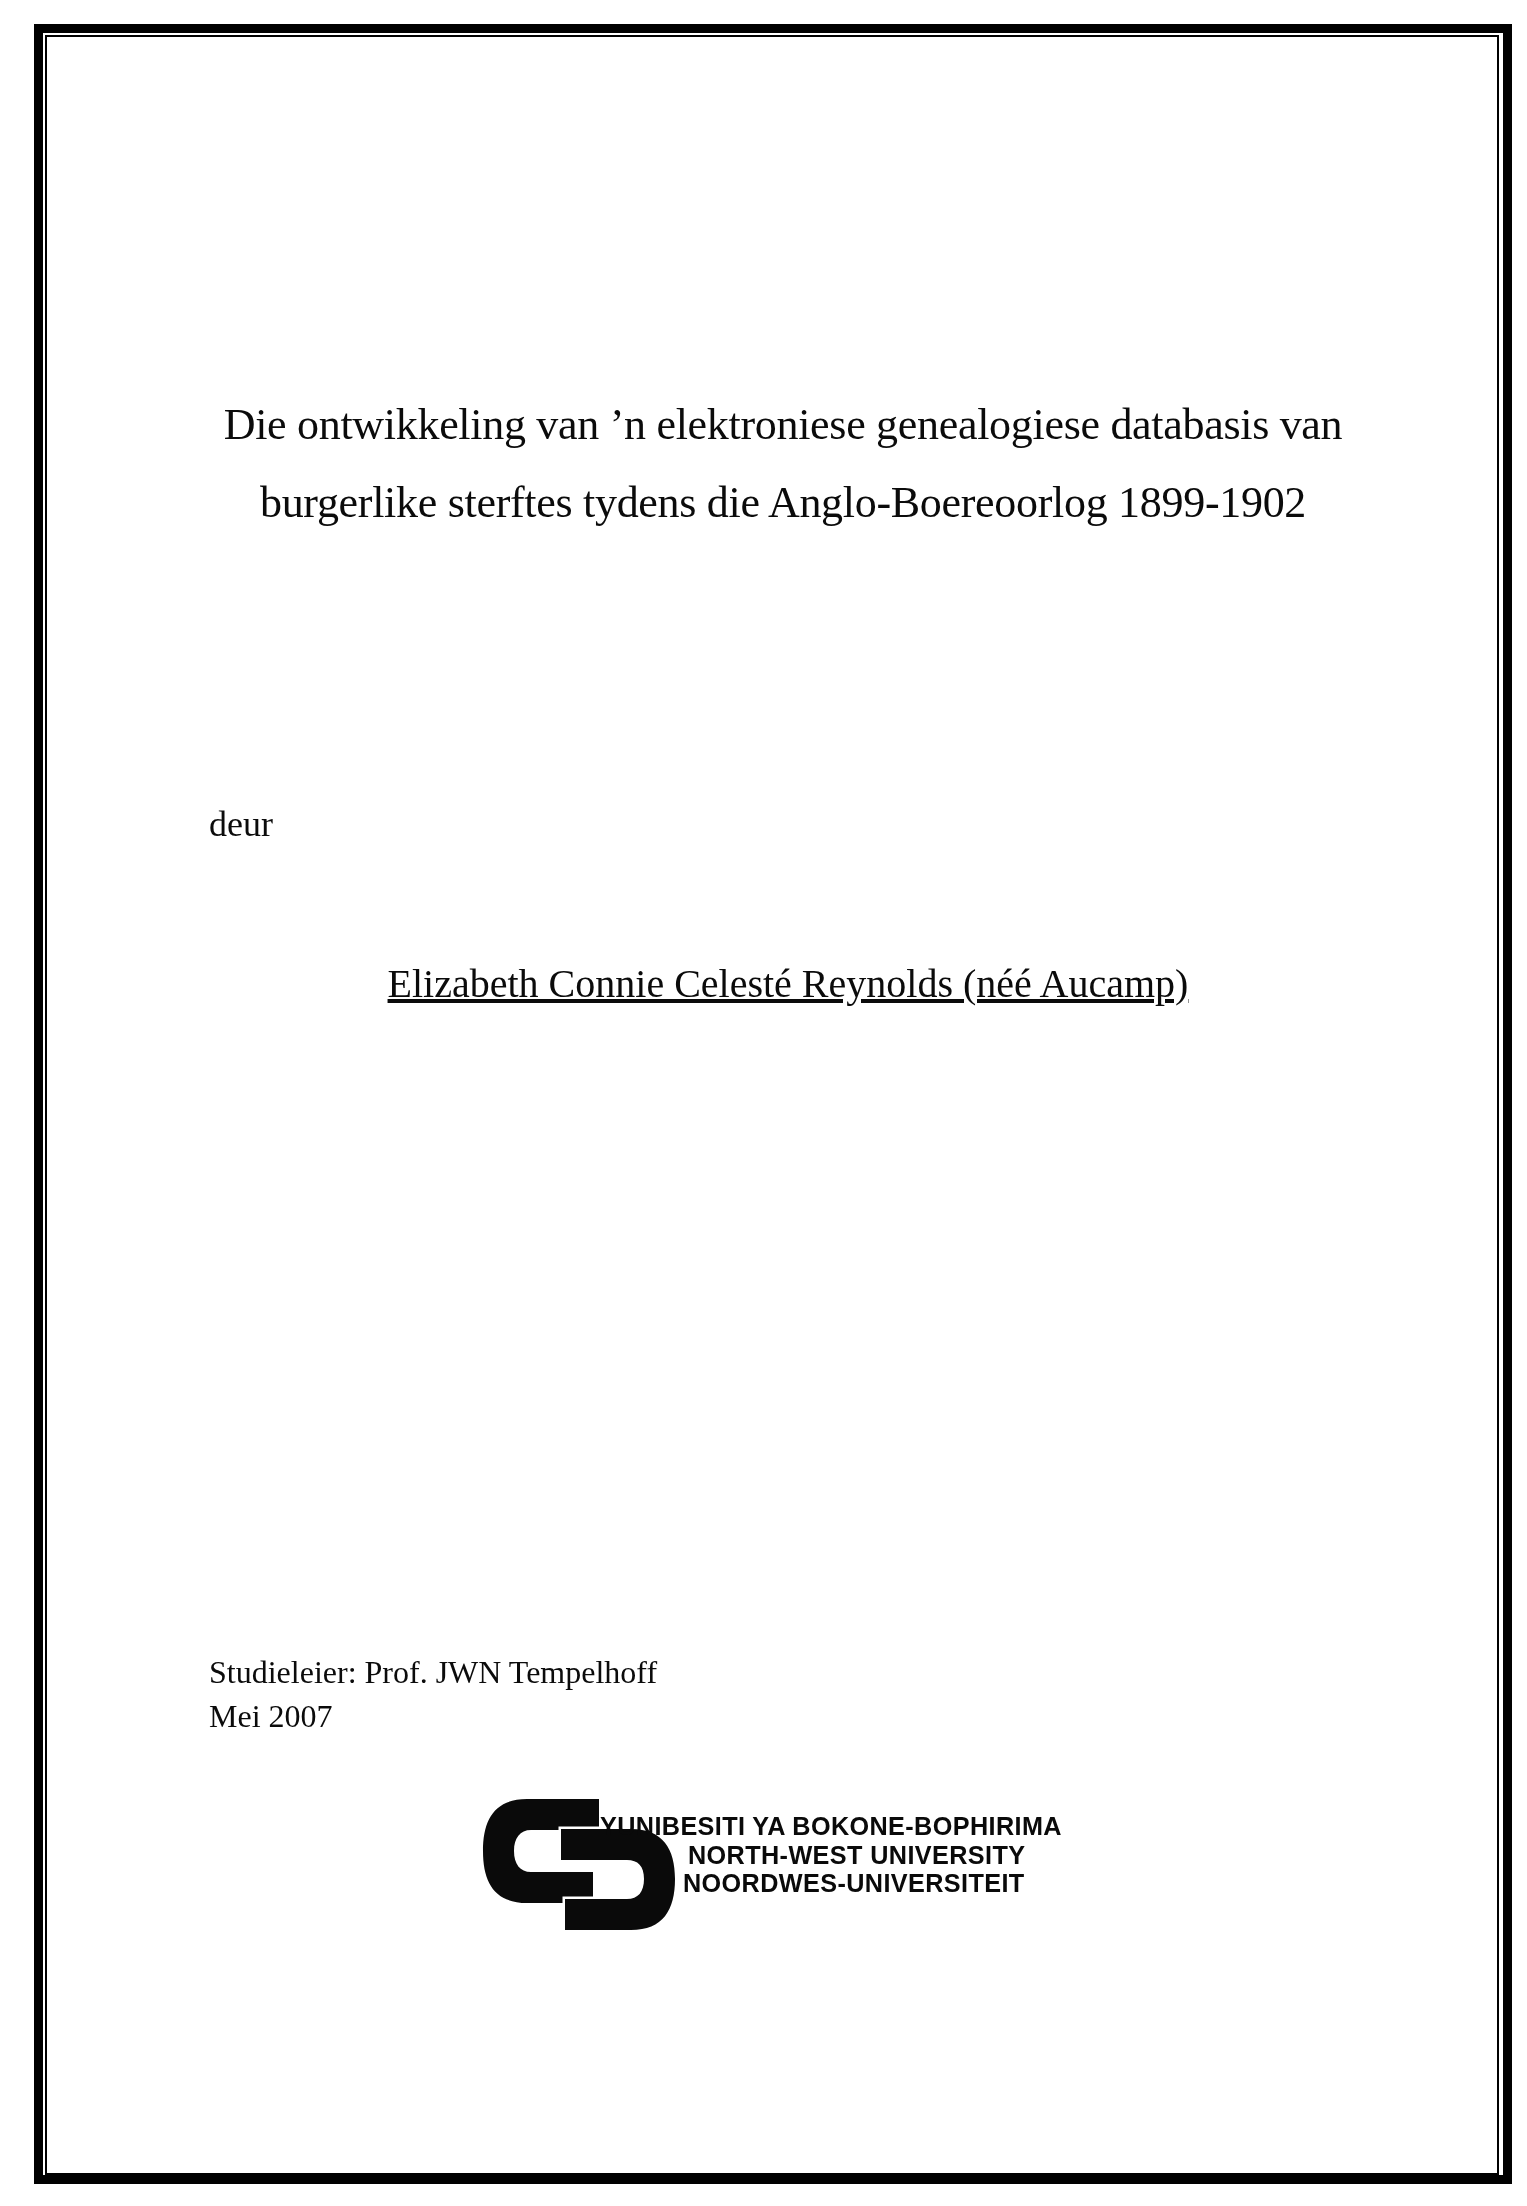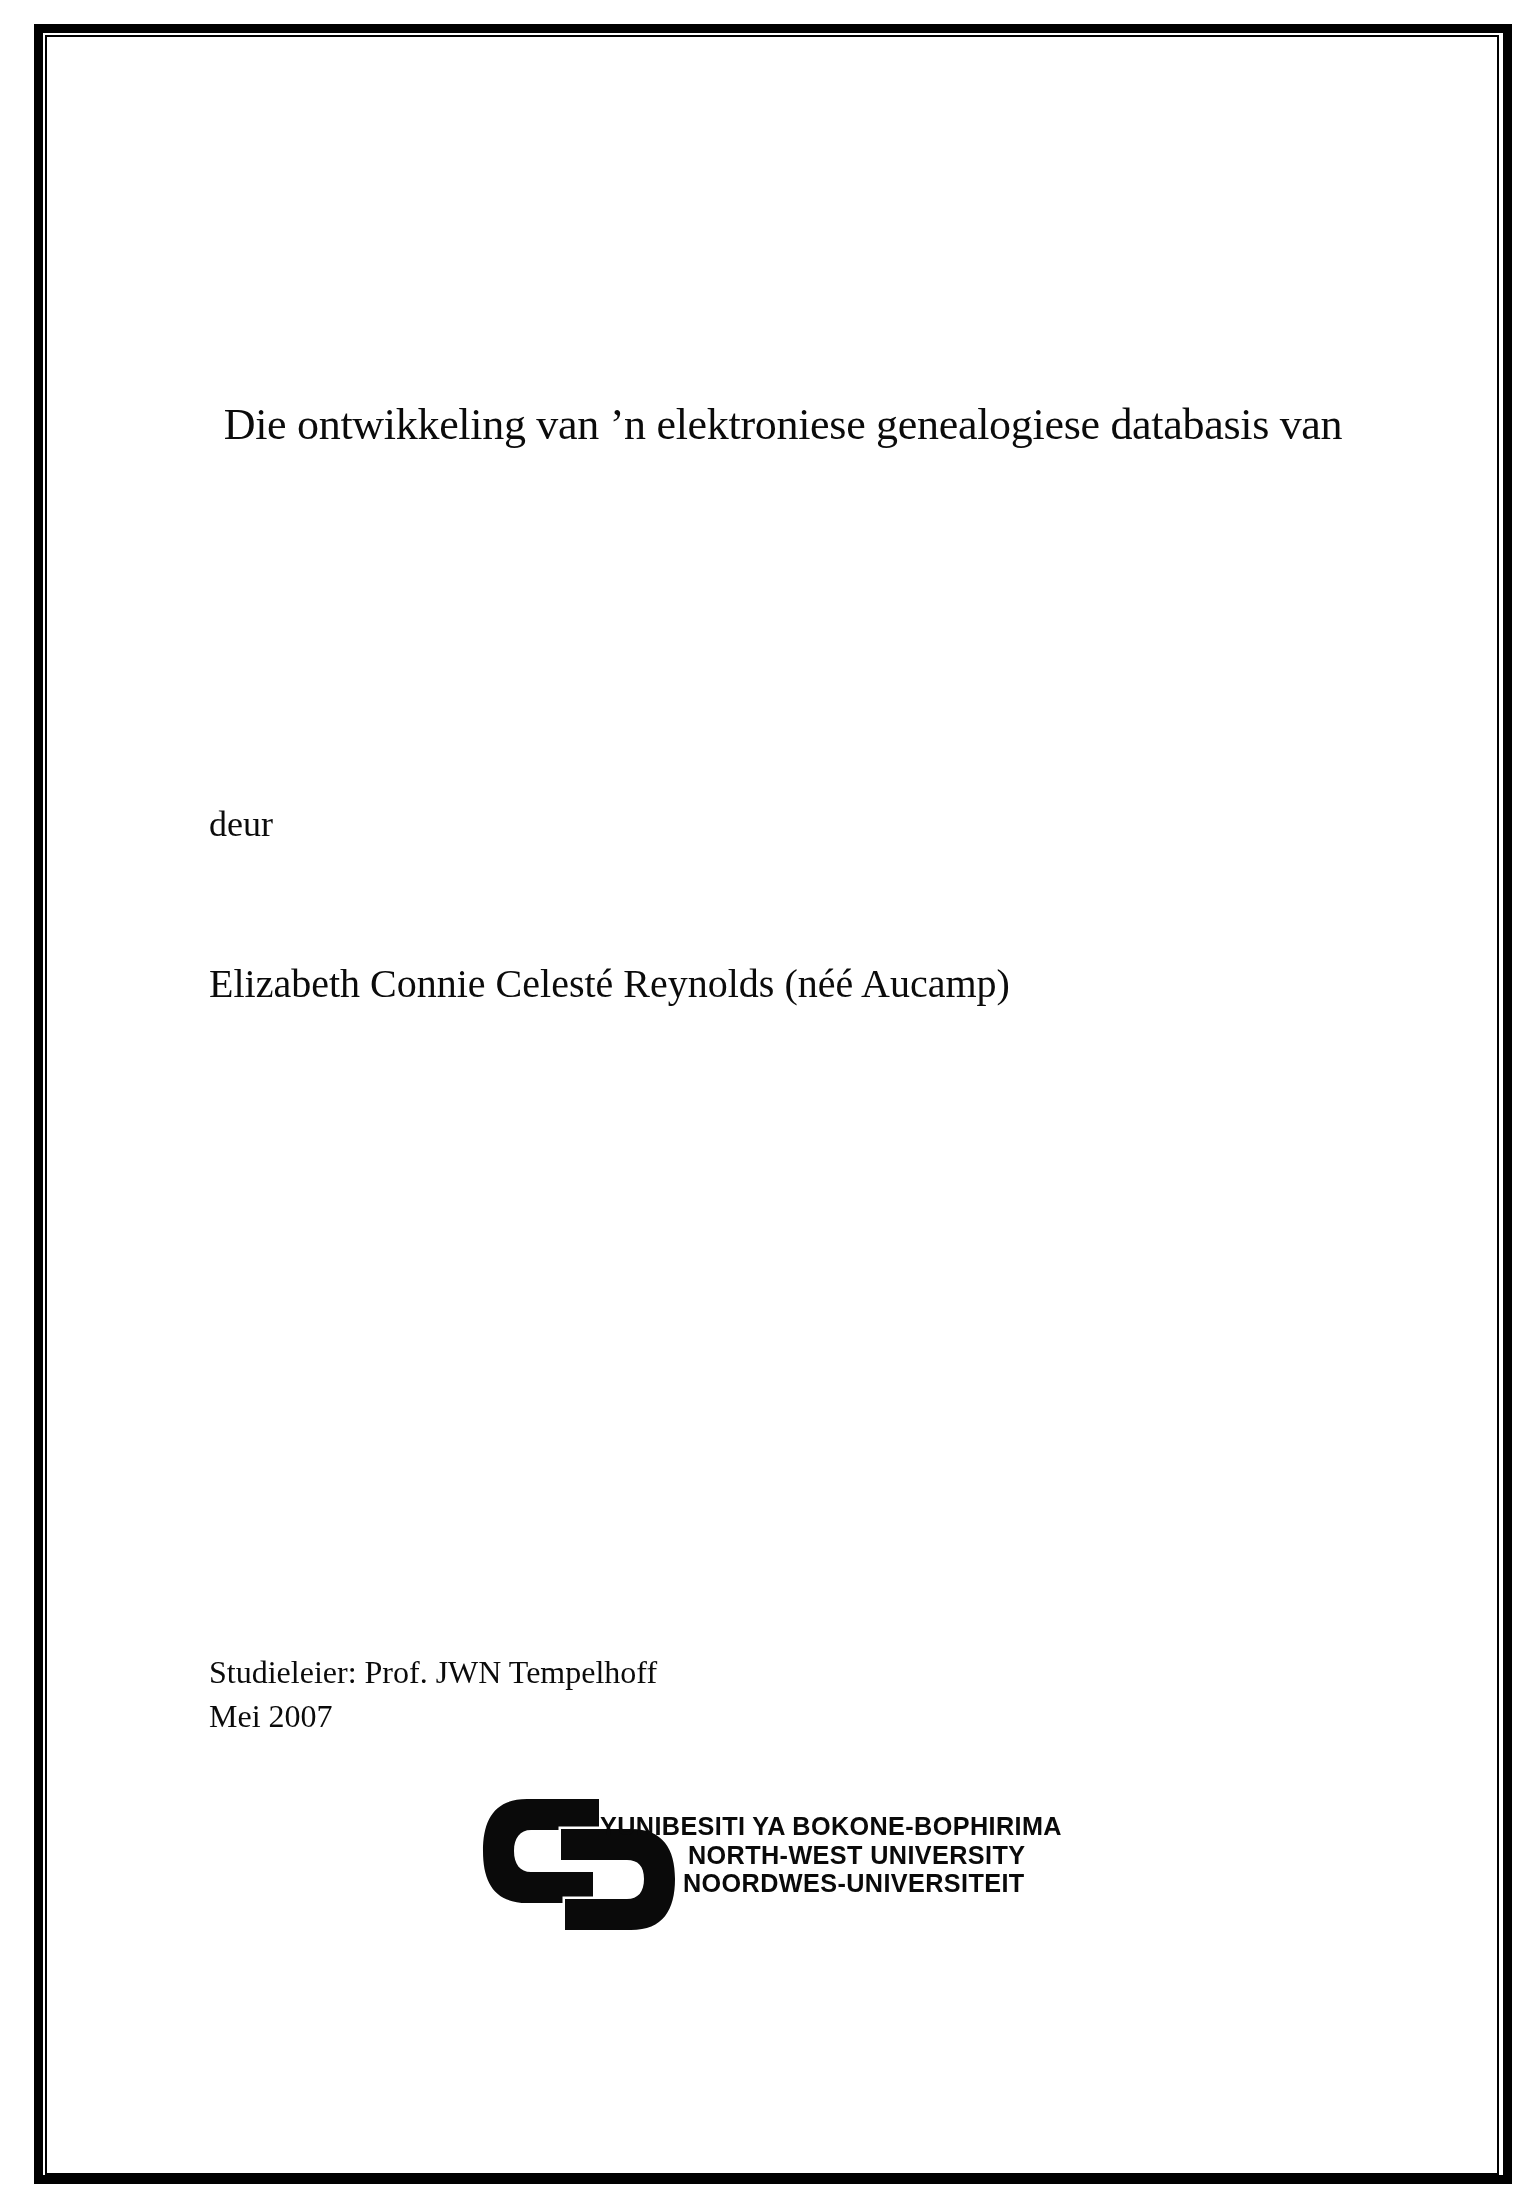--- a/index.html
+++ b/index.html
@@ -45,23 +45,24 @@
     left: 197px; right: 182px;
     top: 802px;
     text-align: left;
     font-size: 36px;
     line-height: 44px;
   }
   .author {
     position: absolute;
     left: 197px; right: 172px;
     top: 960px;
-    text-align: left;
+    text-align: center;
     font-size: 40px;
     line-height: 48px;
+    text-decoration: underline;
   }
   .statement {
     position: absolute;
     left: 197px;
     width: 1150px;
     top: 1224px;
     font-size: 32px;
     line-height: 40px;
   }
   .statement .justified {
@@ -104,20 +105,21 @@
 </head>
 <body>
 
 <div class="page">
 
   <div class="frame-outer"></div>
   <div class="frame-inner"></div>
 
   <div class="title-block">
     <div>Die ontwikkeling van ’n elektroniese genealogiese databasis van</div>
+    <div>burgerlike sterftes tydens die Anglo-Boereoorlog 1899-1902</div>
   </div>
 
   <div class="byline">deur</div>
 
   <div class="author">Elizabeth Connie Celesté Reynolds (néé Aucamp)</div>
 
 
   <div class="supervisor-block">
     <div>Studieleier: Prof. JWN Tempelhoff</div>
     <div>Mei 2007</div>

